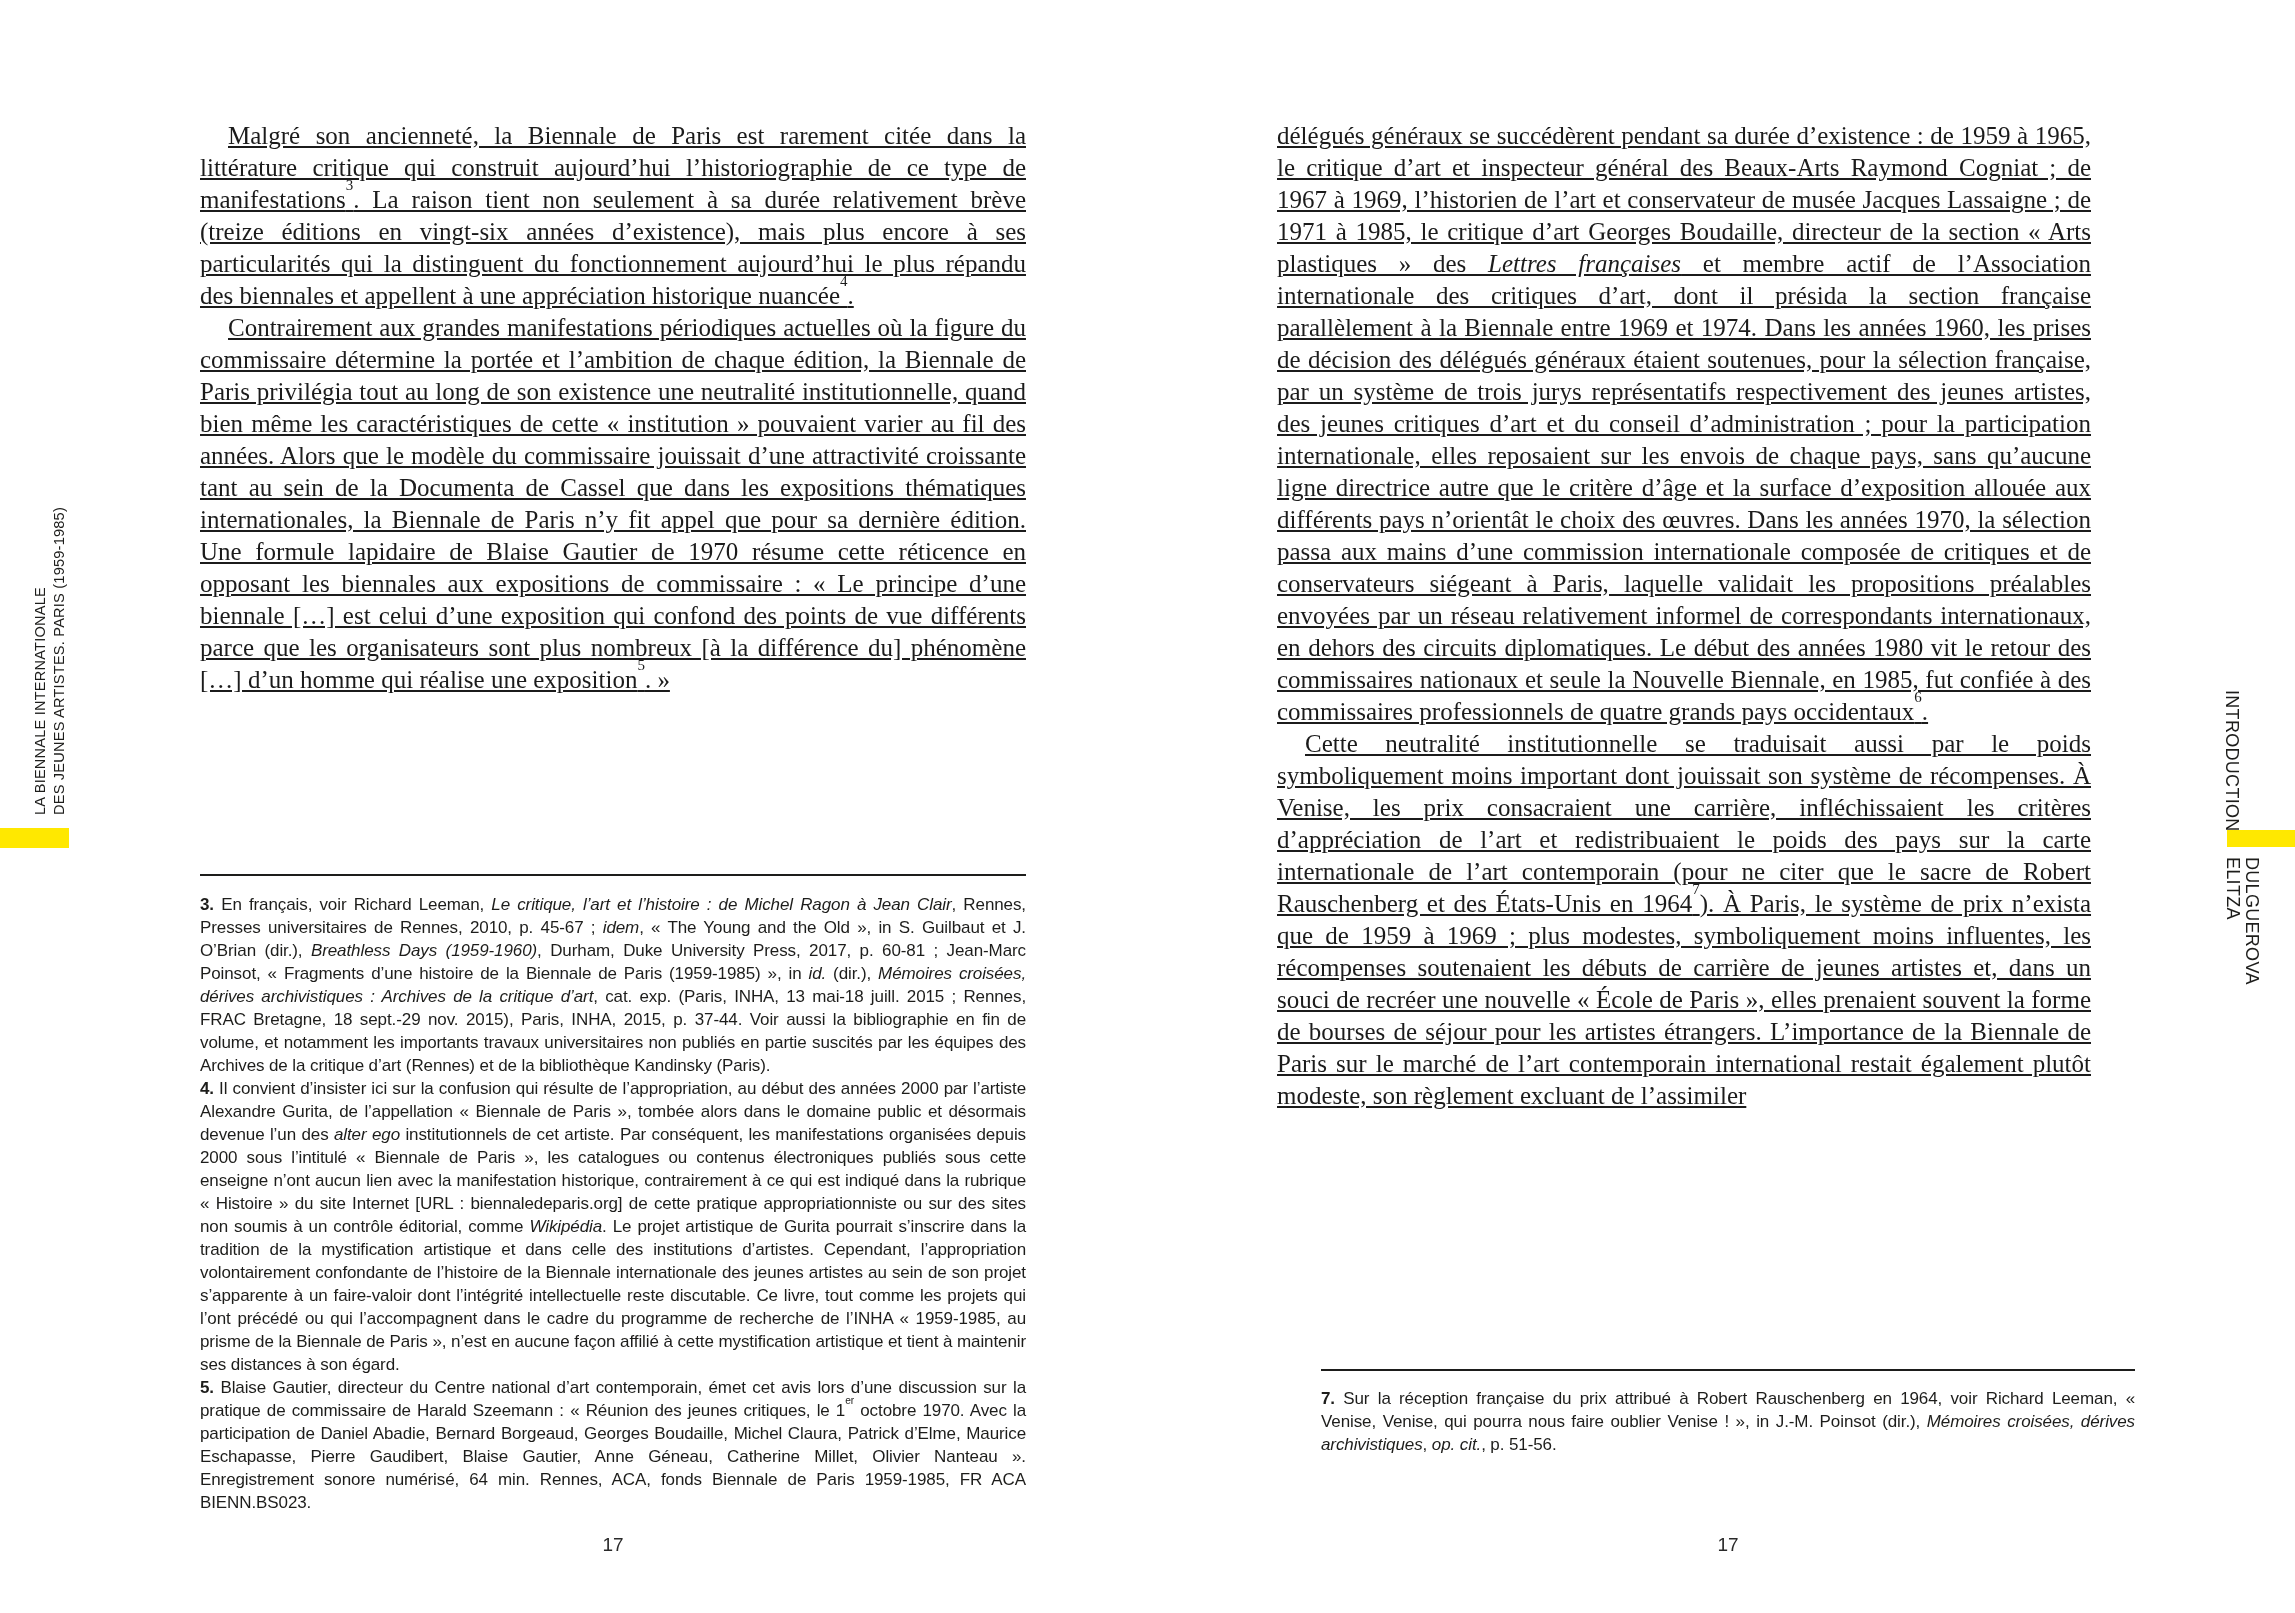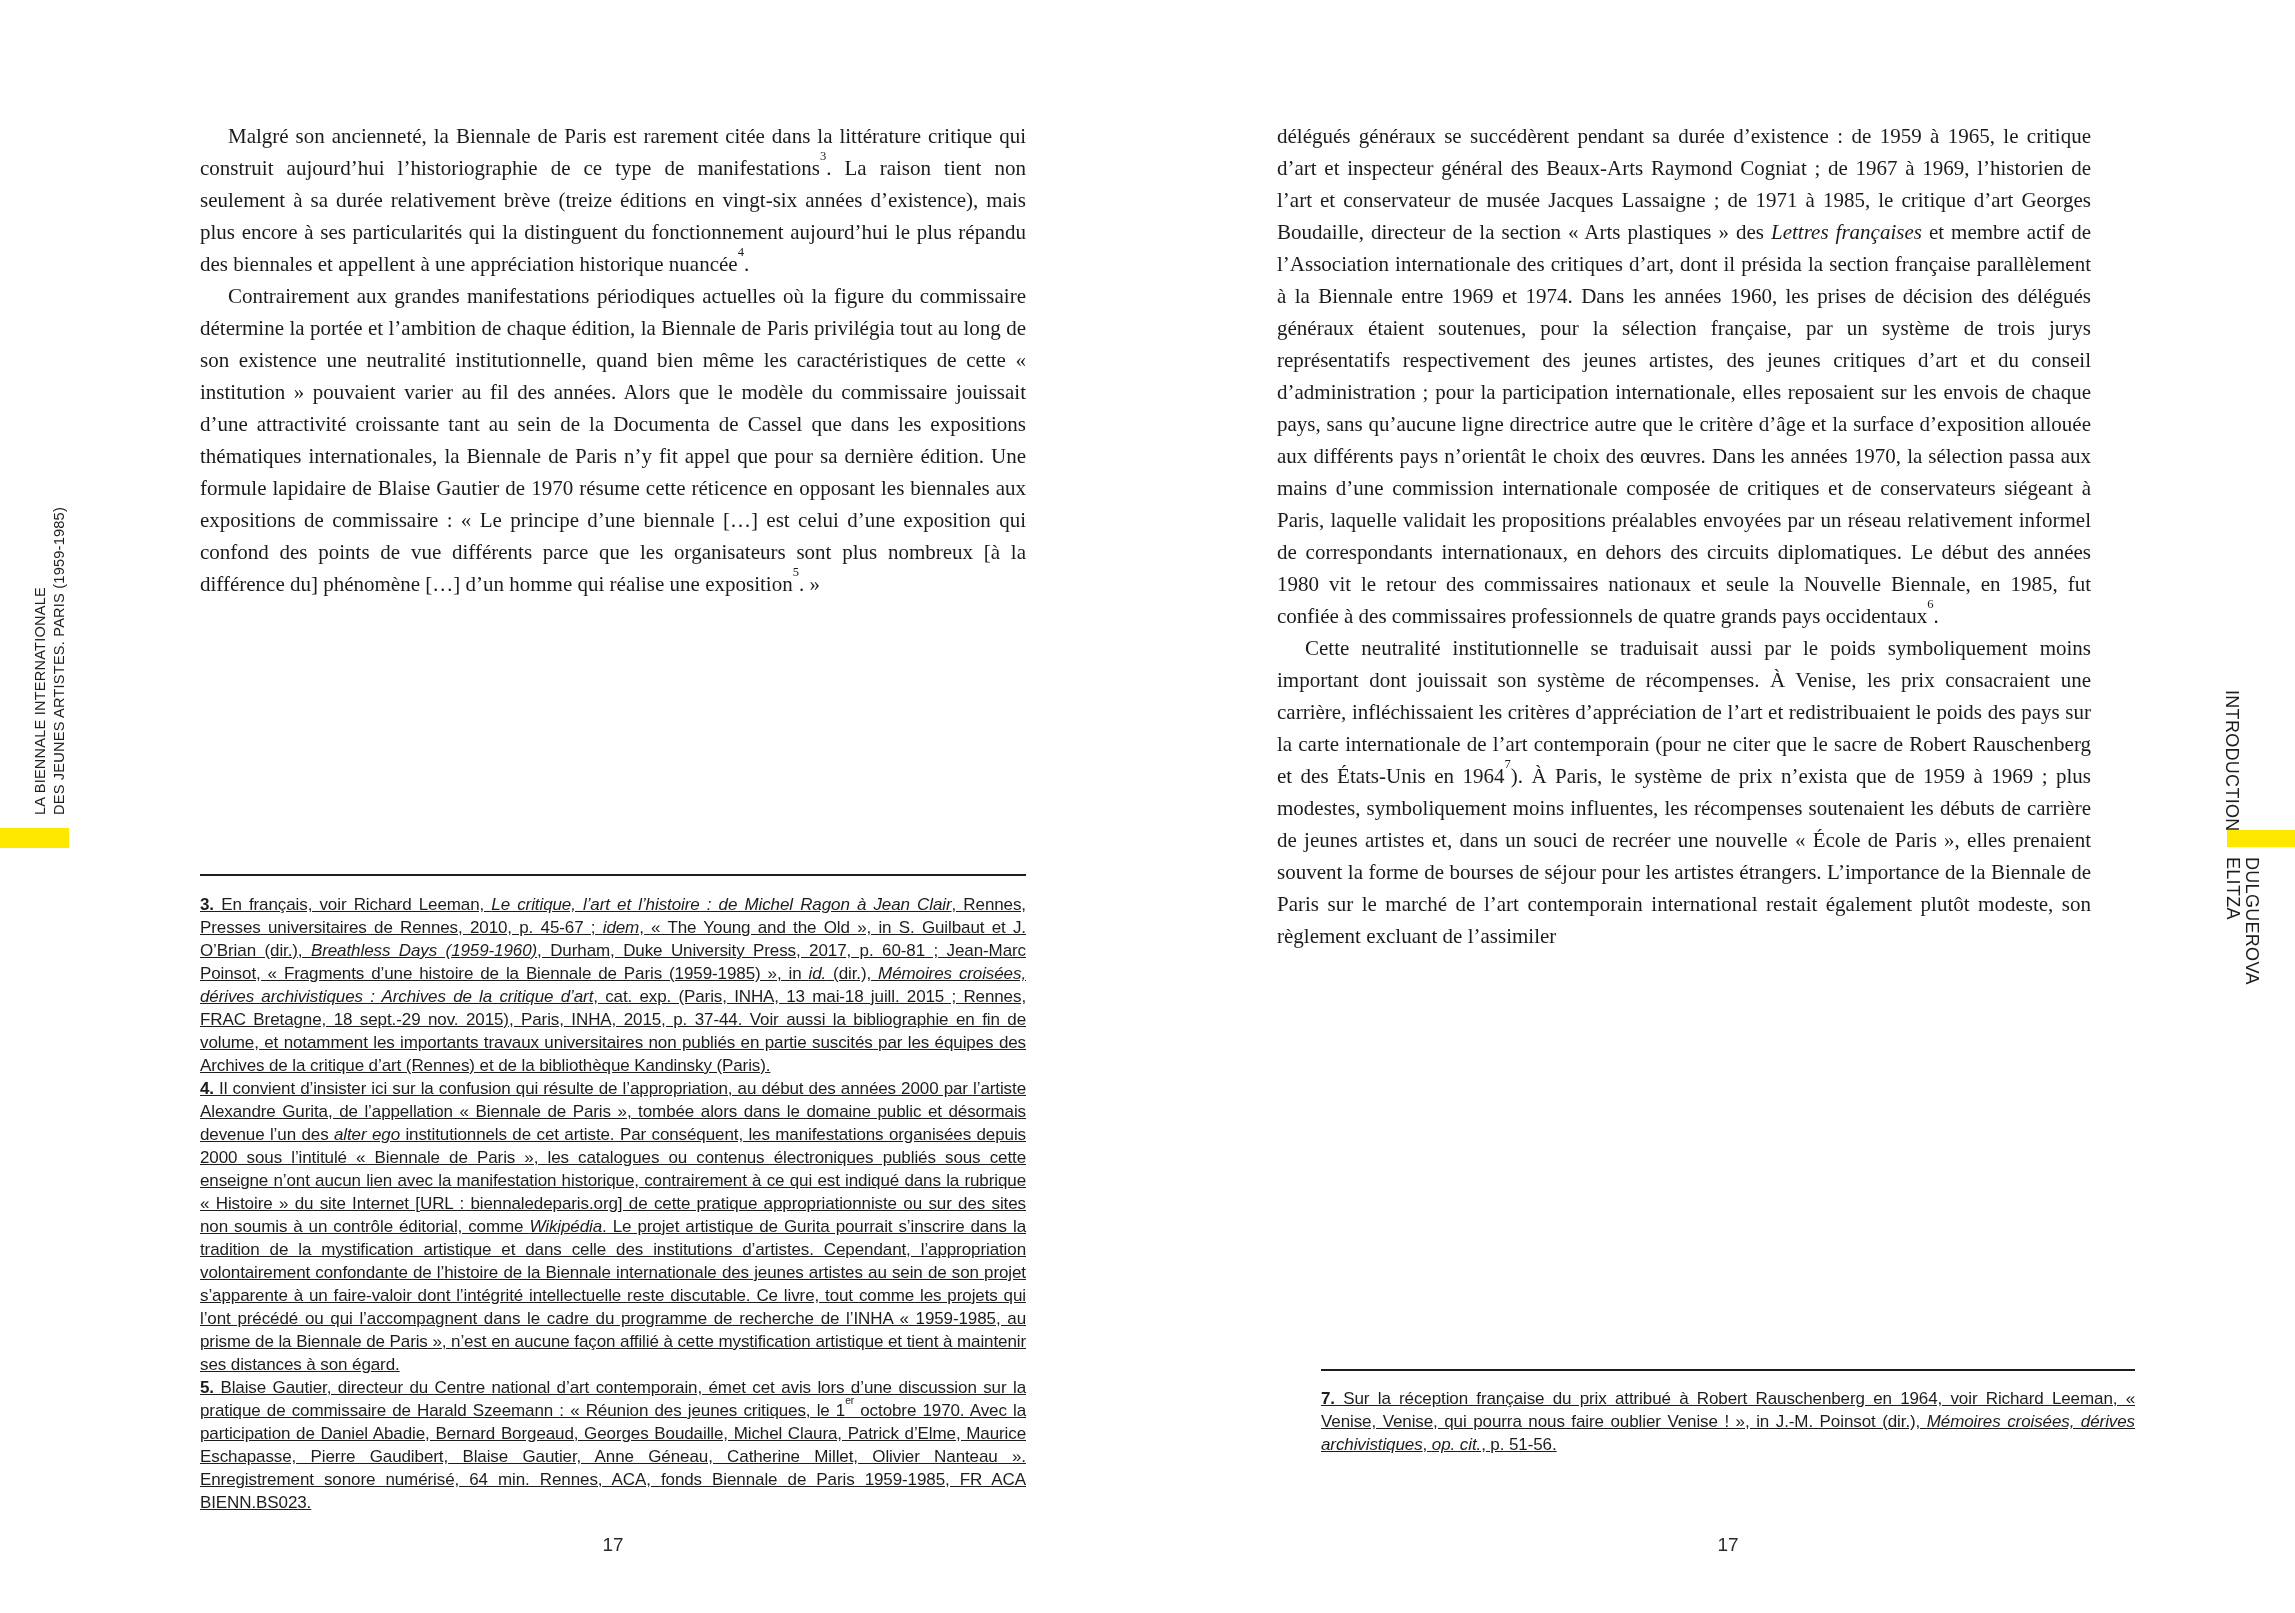--- a/index.html
+++ b/index.html
@@ -1,32 +1,32 @@
 <!DOCTYPE html>
 <html lang="fr" style="font-size:13.7px"><head>
 <meta charset="utf-8">
 <style>
   html,body{margin:0;padding:0;background:#e8e8e8;}
   .spread{position:relative;width:2295px;height:1613px;background:#ffffff;overflow:hidden;
           font-family:"Liberation Serif","DejaVu Serif",serif;color:#1b1b1b;}
   
-  .bodycol{position:absolute;top:120px;font-size:21px;line-height:32px;text-align:justify;
-           hyphens:auto;-webkit-hyphens:auto;}
+  .bodycol{position:absolute;top:120px;font-size:25px;line-height:32px;text-align:justify;
+           hyphens:auto;text-decoration:underline;-webkit-hyphens:auto;}
   .bodycol p{margin:0;}
   .bodycol p.indent{text-indent:28px;}
   #body-left{left:200px;width:826px;}
   #body-right{left:1277px;width:814px;}
   sup{font-size:0.6em;line-height:0;position:relative;top:-0.55em;}
   
   .footrule{position:absolute;height:1.7px;background:#1d1d1b;}
   #rule-left{left:200px;top:874px;width:826px;}
   #rule-right{left:1321px;top:1369px;width:814px;}
   .footnotes{position:absolute;font-family:"Liberation Sans","DejaVu Sans",sans-serif;
              font-size:17px;line-height:23px;text-align:justify;letter-spacing:-0.1px;
-             hyphens:auto;-webkit-hyphens:auto;color:#1d1d1b;text-decoration:underline;}
+             hyphens:auto;-webkit-hyphens:auto;color:#1d1d1b;}
   .footnotes p{margin:0;}
   .footnotes b{font-weight:700;}
   #foot-left{left:200px;top:893px;width:826px;}
   #foot-right{left:1321px;top:1387px;width:814px;}
   
   .pagenum{position:absolute;top:1534px;font-family:"Liberation Sans","DejaVu Sans",sans-serif;
            font-size:19px;color:#2a2a2a;text-align:center;}
   #pagenum-left{left:200px;width:826px;}
   #pagenum-right{left:1321px;width:814px;}
   

